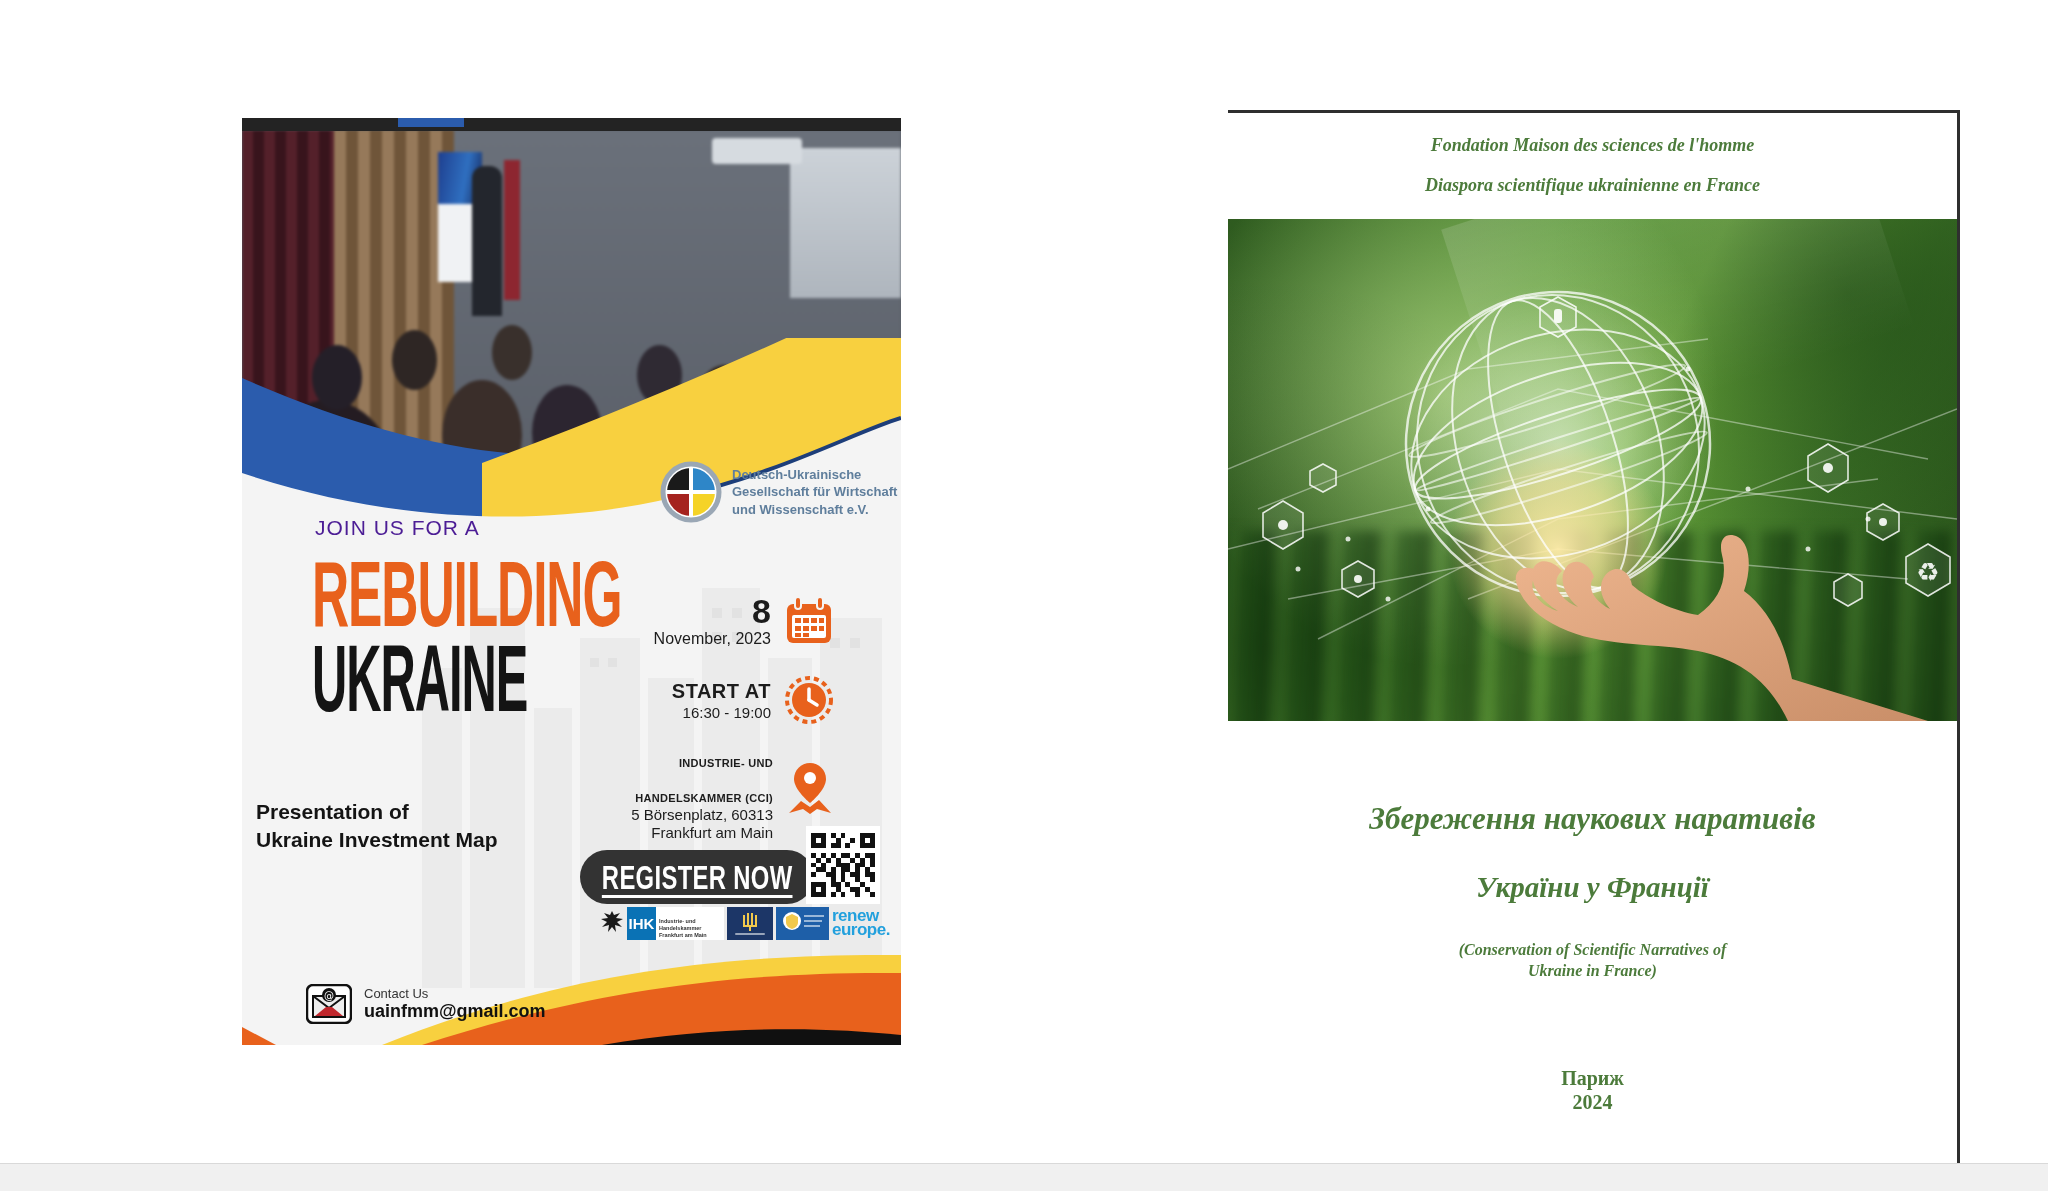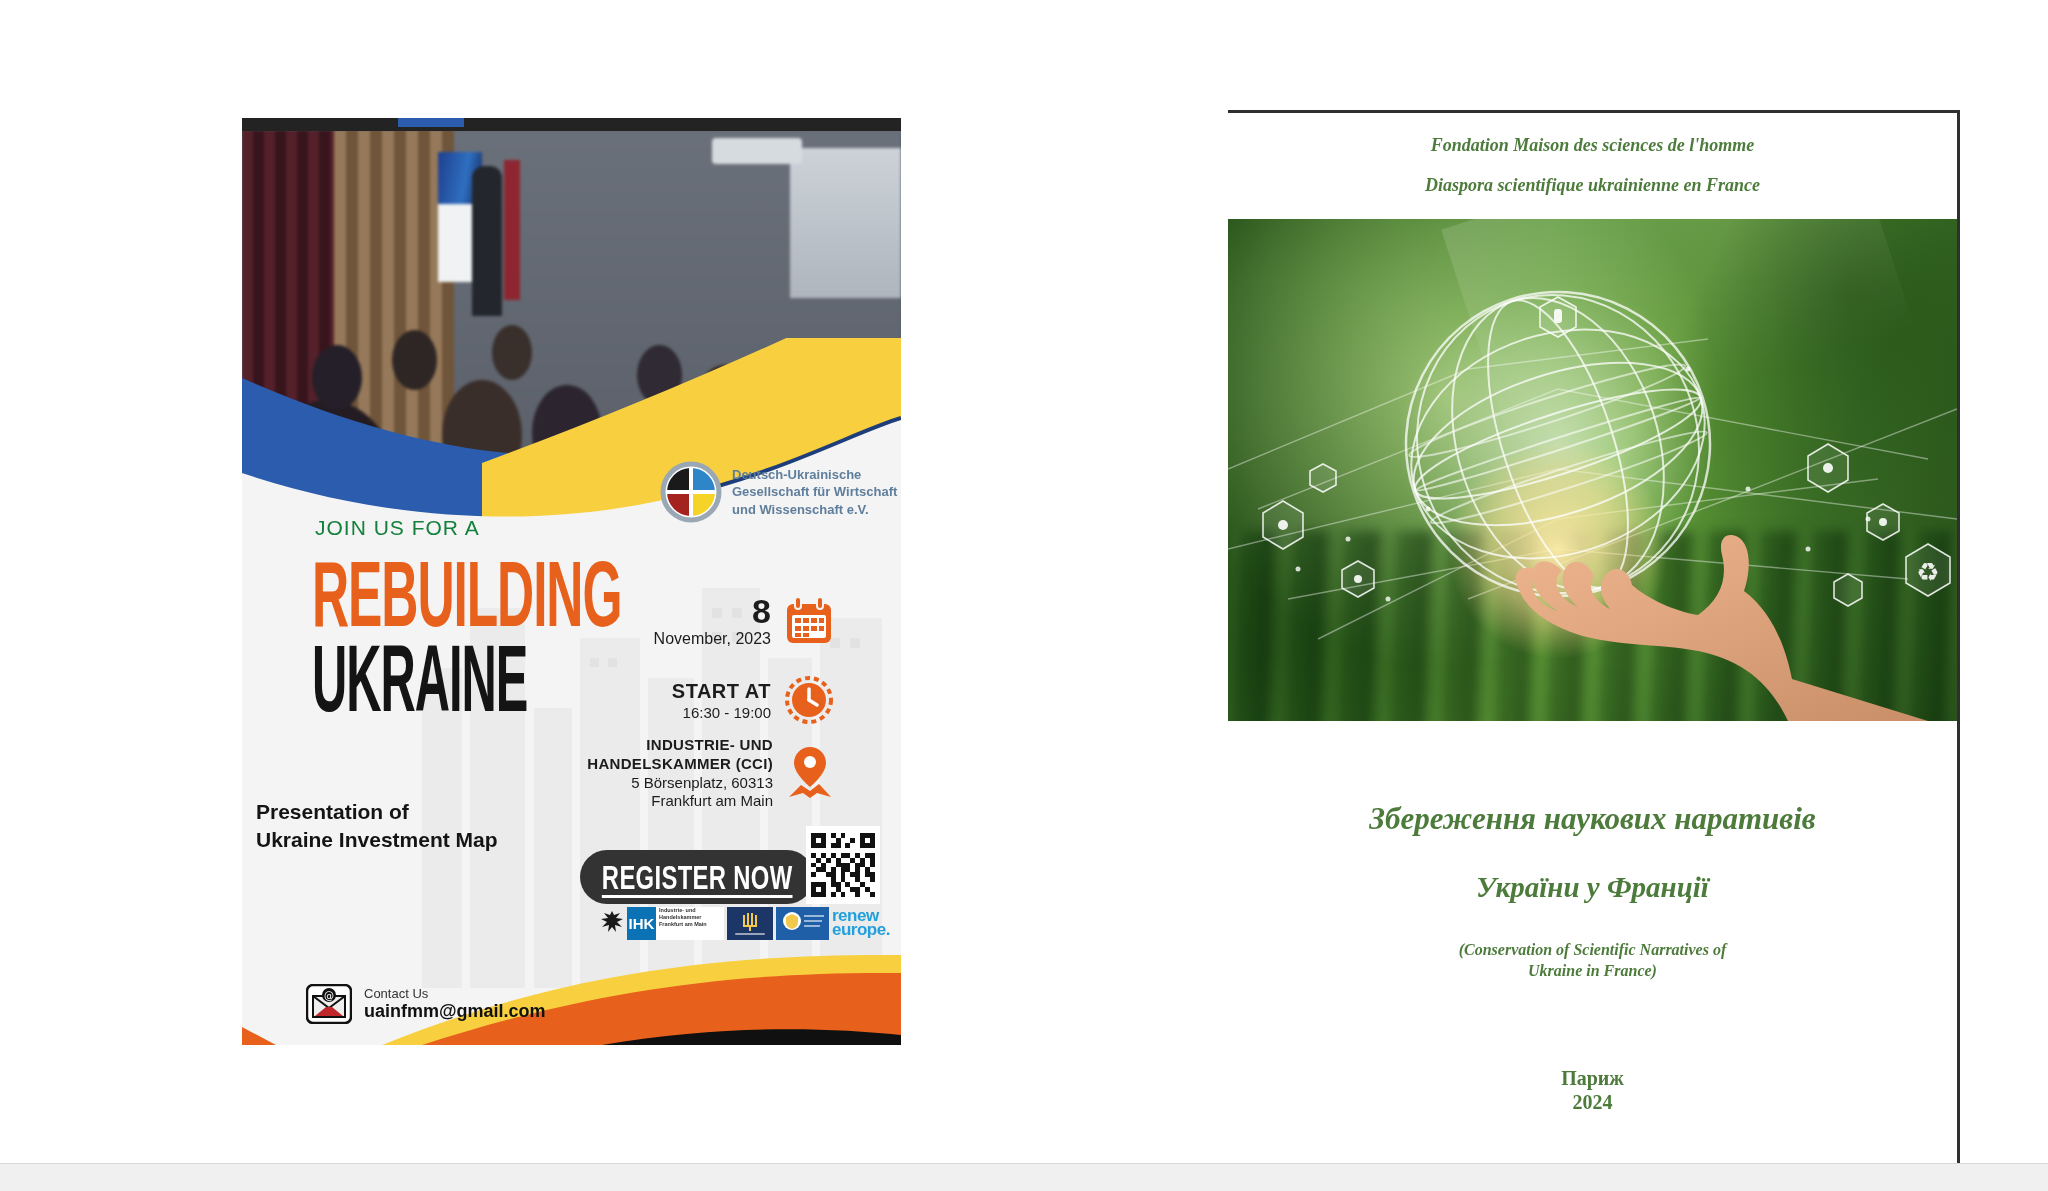--- a/index.html
+++ b/index.html
@@ -32,51 +32,51 @@
 
   
   #skyline { position:absolute; left:0; top:430px; width:659px; height:440px; z-index:2; }
 
   .content { z-index:3; }
 
   
   #orglogo { position:absolute; left:418px; top:342px; width:240px; height:64px; display:flex; gap:10px; align-items:center; z-index:3; }
   #orglogo .logotext { font-size:13px; line-height:1.35; color:#5f7e9c; font-weight:700; }
 
-  #kicker { position:absolute; left:73px; top:398px; font-size:21px; letter-spacing:1px; color:#15803d; z-index:3; }
+  #kicker { position:absolute; left:73px; top:398px; font-size:21px; letter-spacing:1px; color:#4c1d95; z-index:3; }
   .bigtitle { position:absolute; left:70px; font-weight:700; line-height:1; letter-spacing:-2px; transform-origin:left top; z-index:3; }
   #title1 { top:430px; font-size:92px; color:#e8611c; transform:scaleX(0.56); }
   #title2 { top:514px; font-size:94px; color:#141414; transform:scaleX(0.52); }
 
   .sched-row { position:absolute; right:66px; display:flex; align-items:center; gap:12px; text-align:right; z-index:3; }
   .sched-text { text-align:right; color:#1c1c1c; }
   #row-date { top:476px; }
   #row-date .day { font-size:34px; font-weight:700; line-height:1; }
   #row-date .monthyear { font-size:16px; margin-top:2px; }
   #row-time { top:556px; }
   #row-time .startat { font-size:20px; font-weight:700; letter-spacing:0.5px; }
   #row-time .range { font-size:15px; margin-top:1px; }
   #row-venue { top:618px; }
   #venue-text { font-size:15px; line-height:1.25; }
-  #venue-text .vname { font-size:15px; font-weight:700; letter-spacing:0.3px; }
+  #venue-text .vname { font-size:11px; font-weight:700; letter-spacing:0.3px;margin-top:21px; }
 
   #topic-badge { position:absolute; left:8px; top:632px; width:302px; height:41px; background:#e8611c; border-radius:21px;
      display:flex; align-items:center; justify-content:center; color:#ffffff; font-weight:700; font-size:19px; letter-spacing:0.4px; z-index:3; }
   #topic-l1 { position:absolute; left:14px; top:682px; width:300px; text-align:left; font-size:21px; font-weight:700; color:#141414; z-index:3; }
   #topic-l2 { position:absolute; left:14px; top:710px; width:300px; text-align:left; font-size:21px; font-weight:700; color:#141414; z-index:3; }
 
   #register-btn { position:absolute; left:338px; top:732px; width:234px; height:54px; background:#333333; border-radius:27px;
      display:flex; align-items:center; justify-content:center; z-index:3; cursor:pointer; }
   #register-btn span { color:#ffffff; font-weight:700; font-size:34px; letter-spacing:0.5px; transform:scaleX(0.7);
      text-decoration:underline; text-underline-offset:6px; text-decoration-thickness:3px; white-space:nowrap; }
   #qr { position:absolute; left:564px; top:708px; width:74px; height:78px; background:#ffffff; padding:5px; z-index:4; }
 
   
   #partners { position:absolute; left:358px; top:788px; height:34px; display:flex; align-items:center; gap:3px; z-index:3; }
-  #ihk-box { width:97px; height:33px; background:#ffffff; display:flex; align-items:flex-start; }
+  #ihk-box { width:97px; height:33px; background:#ffffff; display:flex; align-items:flex-end; }
   #ihk-sq { width:36px; height:33px; background:#0a72b5; color:#fff; display:flex; align-items:center; justify-content:center; font-weight:700; font-size:15px; }
   #ihk-txt { font-size:5.5px; color:#333; line-height:1.3; padding-left:3px; font-weight:700; }
   .gov-box { height:33px; position:relative; }
   #gov1 { width:46px; background:#1c3667; }
   #gov2 { width:53px; background:#1e5fa8; }
   .illegible { position:absolute; background:rgba(255,255,255,0.55); height:2px; border-radius:1px; }
   #renew { font-weight:700; font-size:17px; line-height:0.82; color:#22a0dd; letter-spacing:-0.5px; }
 
   
   #bottomwaves { position:absolute; left:0; top:827px; width:659px; height:100px; z-index:2; }

